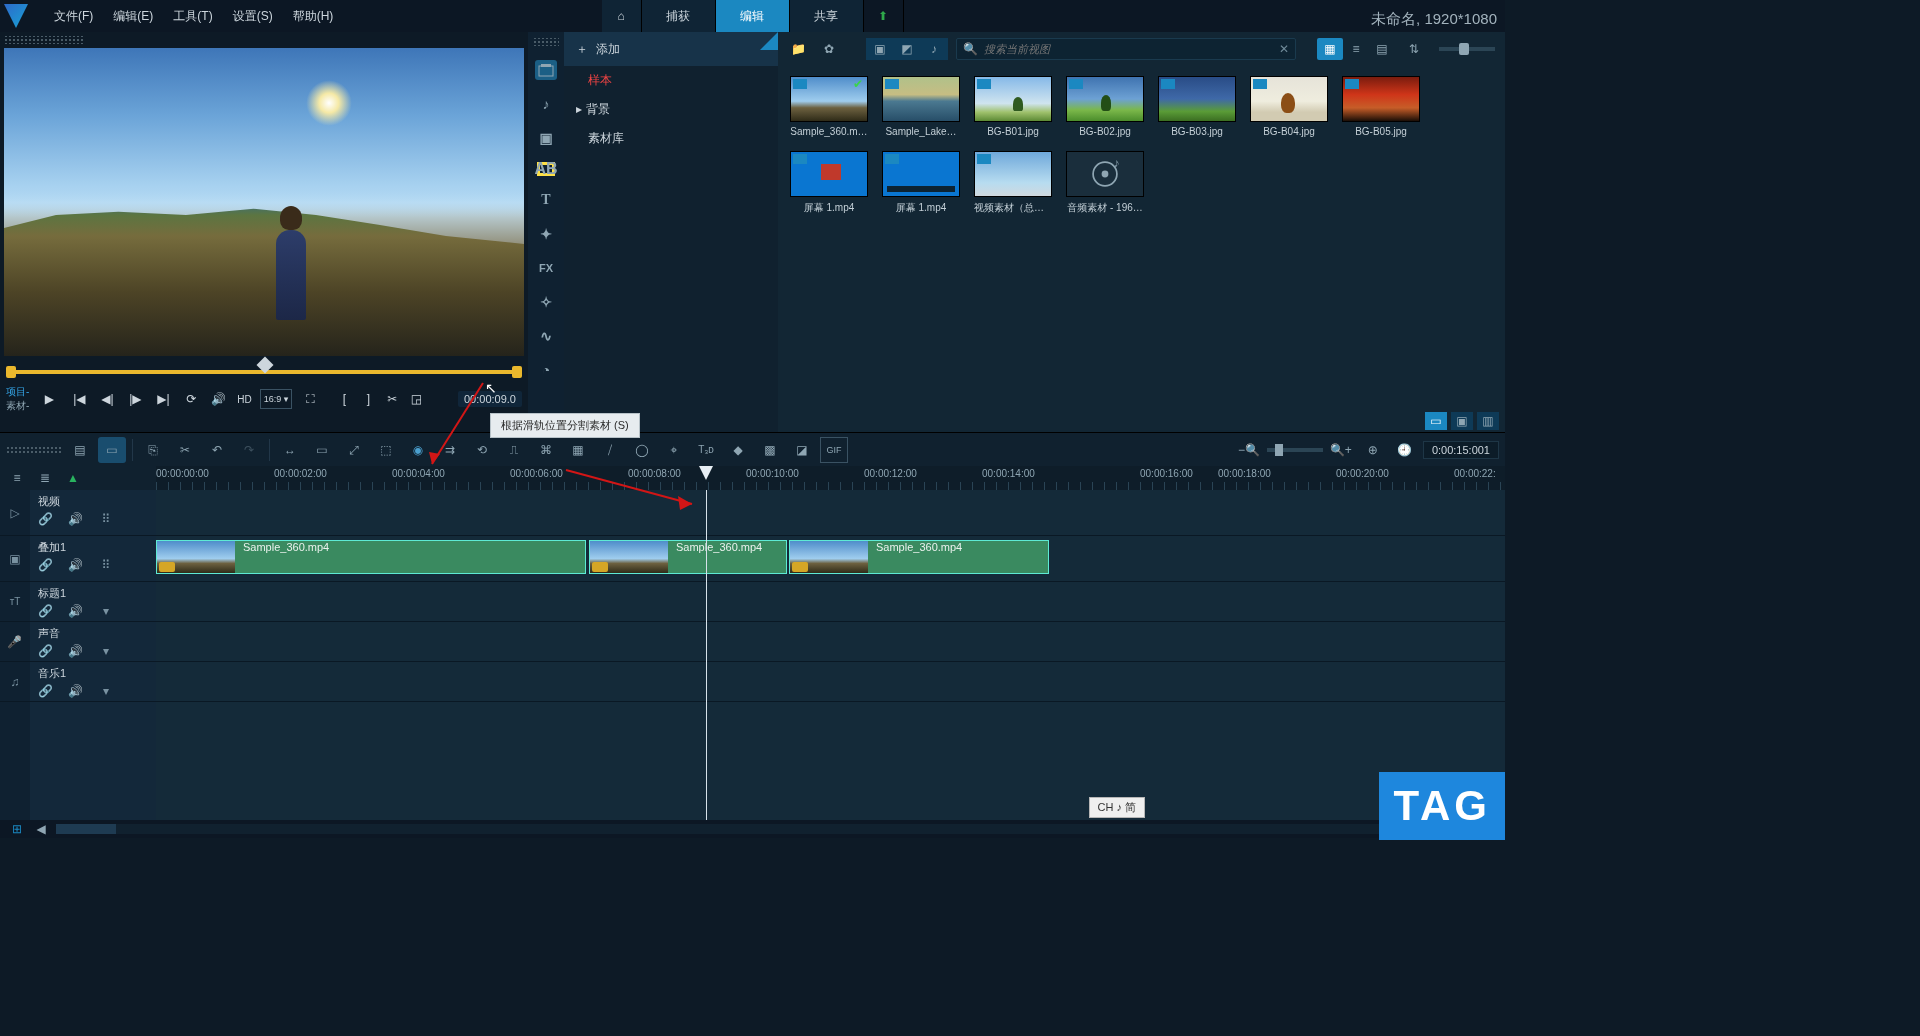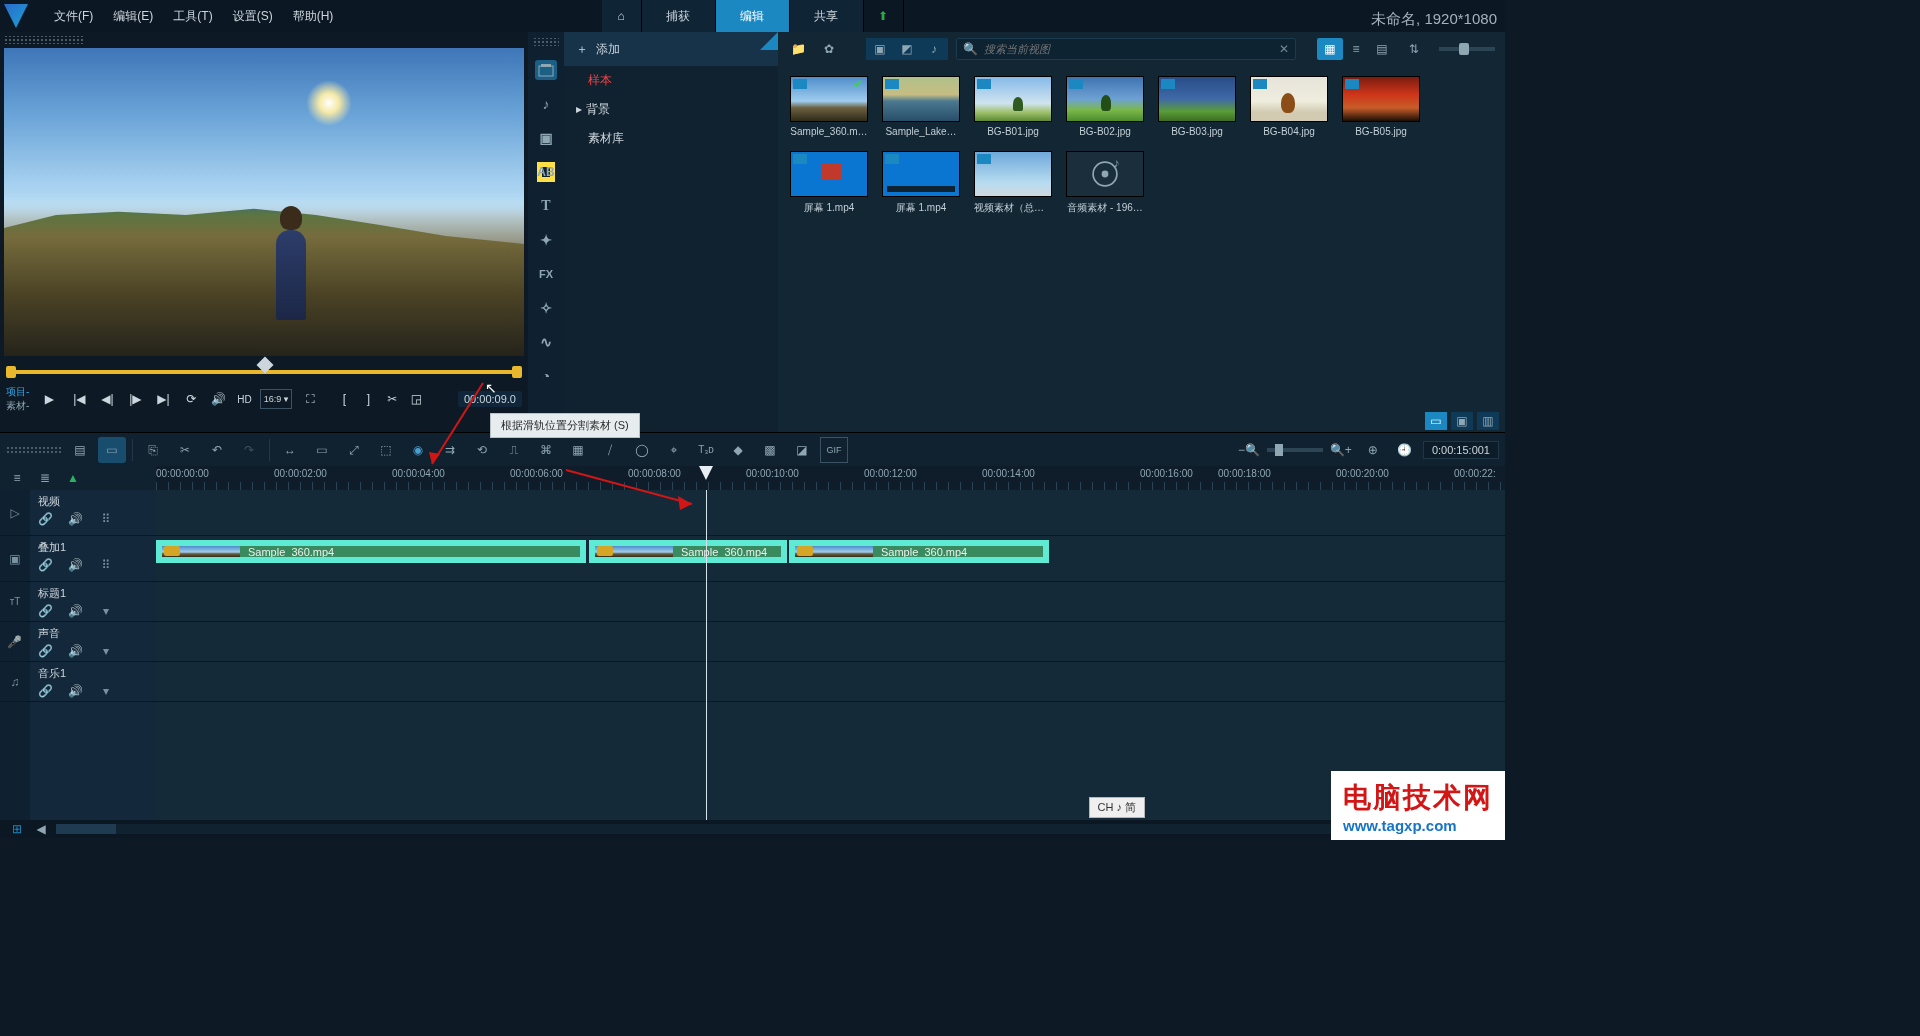--- a/index.html
+++ b/index.html
@@ -356,23 +356,23 @@
 .track-row {
   height:46px;
   border-bottom:1px solid #0a1824;
   position:relative;
   background:#142a39;
 }
 .track-row.compact { height:40px; }
 .clip {
   position:absolute;
   top:4px;
-  height:23px;
+  height:34px;
   background:#3a8a60;
-  border:6px solid #5eead4;
+  border:1px solid #5eead4;
   display:flex;
   align-items:flex-start;
   overflow:hidden;
 }
 .clip-thumb {
   width:78px; height:100%;
   background:linear-gradient(180deg,#4f8dca 0%,#9fcdee 55%,#6d6140 70%,#2f2b18 100%);
   position:relative;
 }
 .clip-thumb::after{content:"";position:absolute;left:2px;bottom:1px;width:16px;height:10px;background:#d5a626;border-radius:2px;}
@@ -533,21 +533,21 @@
     <div class="side-icons">
       <div class="grip"></div>
       <div class="side-ic active">
           <svg width="16" height="14" viewBox="0 0 16 14">
             <rect x="1" y="3" width="14" height="10" fill="none" stroke="currentColor"></rect>
             <rect x="3" y="1" width="10" height="3" fill="currentColor"></rect>
           </svg>
         </div>
       <div class="side-ic">♪</div>
       <div class="side-ic">▣</div>
-      <div class="side-ic" style="border:5px solid #fde047;font-size:12px;width:18px;height:20px">AB</div>
+      <div class="side-ic" style="border:3px solid #fde047;font-size:16px;width:18px;height:14px">AB</div>
       <div class="side-ic" style="font-family:serif">T</div>
       <div class="side-ic">✦</div>
       <div class="side-ic" style="font-size:11px">FX</div>
       <div class="side-ic">✧</div>
       <div class="side-ic">∿</div>
       <div class="side-ic">◔</div>
     </div>
     <div class="center-list">
       <div class="add-row">
         <span>＋</span>
@@ -818,17 +818,14 @@
   <div class="ht-btn">◀</div>
   <div class="sb-scroll">
       <div class="sb-thumb"></div>
     </div>
   <div class="ht-btn">▶</div>
 </div>
 
 <div class="ime-pop">CH ♪ 简</div>
 
 <div class="bottom-br">
-  <div class="watermark-txt">
-    <div class="wm-line1">电脑技术网</div>
-    <div class="wm-line2">www.tagxp.com</div>
-  </div>
+  <div class="tag-box">TAG</div>
 </div>
 
 </body></html>

